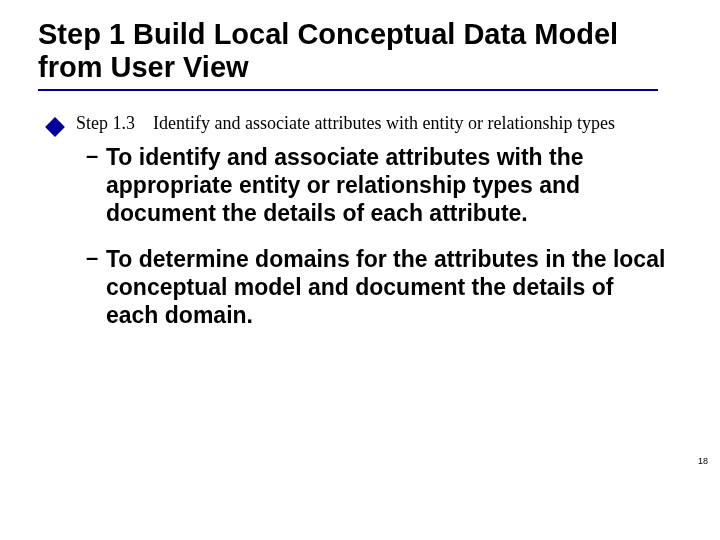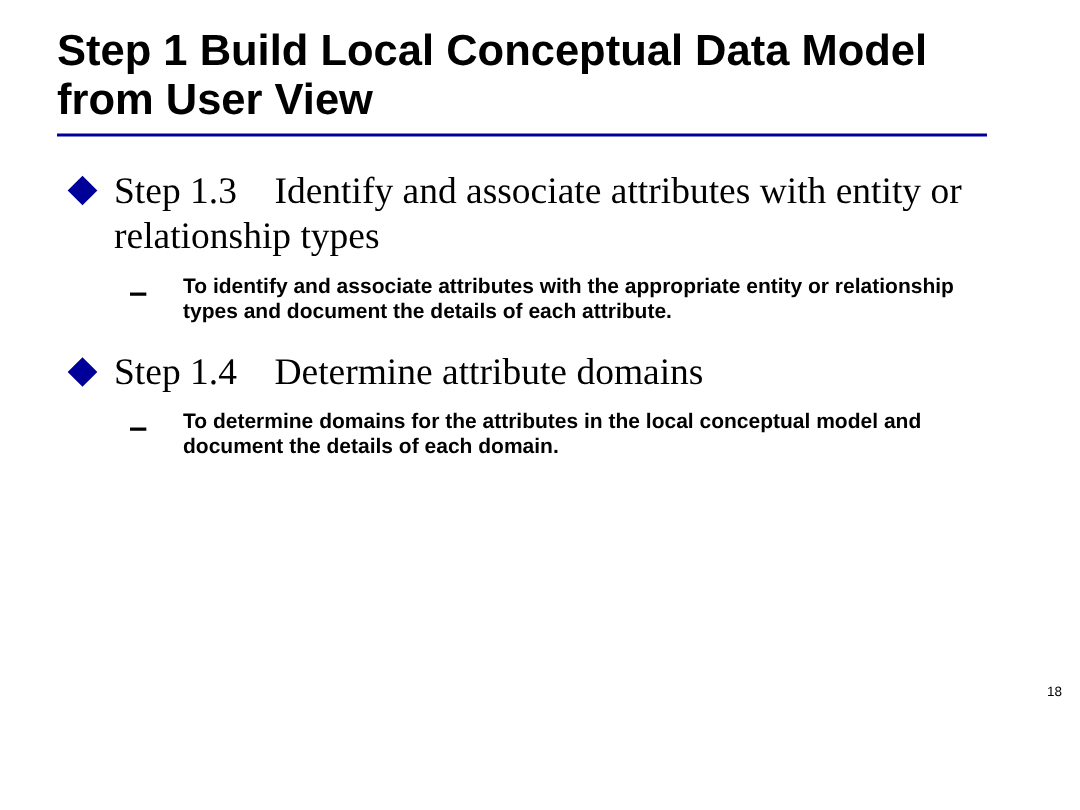--- a/index.html
+++ b/index.html
@@ -47,21 +47,21 @@
   .diamond {
     position: absolute;
     left: 0;
     top: 7px;
     width: 14px;
     height: 14px;
     transform: rotate(45deg);
     background: #000099;
   }
   .lvl1-text {
-    font-size: 25px;
+    font-size: 18px;
     line-height: 1.22;
     font-weight: 400;
   }
   .lvl2 {
     position: relative;
     padding-left: 58px;
     margin-top: 8px;
     margin-bottom: 18px;
   }
   .dash {
@@ -69,24 +69,23 @@
     left: 38px;
     top: 0;
     font-family: Arial, Helvetica, sans-serif;
     font-weight: 700;
     font-size: 22px;
     color: #000000;
   }
   .lvl2-text {
     font-family: Arial, Helvetica, sans-serif;
     font-weight: 700;
-    font-size: 14px;
+    font-size: 23px;
     line-height: 1.22;
     color: #000000;
-    margin-left: 16px;
   }
   .pagenum {
     position: absolute;
     right: 12px;
     bottom: 10px;
     font-family: Arial, Helvetica, sans-serif;
     font-size: 9px;
     color: #000000;
   }
 </style>
@@ -102,24 +101,20 @@
 
     <div class="lvl1">
       <div class="diamond"></div>
       <div class="lvl1-text">Step 1.3 Identify and associate attributes with entity or relationship types</div>
     </div>
     <div class="lvl2">
       <div class="dash">–</div>
       <div class="lvl2-text">To identify and associate attributes with the appropriate entity or relationship types and document the details of each attribute.</div>
     </div>
 
-    <div class="lvl1">
-      <div class="diamond"></div>
-      <div class="lvl1-text">Step 1.4 Determine attribute domains</div>
-    </div>
     <div class="lvl2">
       <div class="dash">–</div>
       <div class="lvl2-text">To determine domains for the attributes in the local conceptual model and document the details of each domain.</div>
     </div>
 
   </div>
 
   <div class="pagenum">18</div>
 </div>
 

